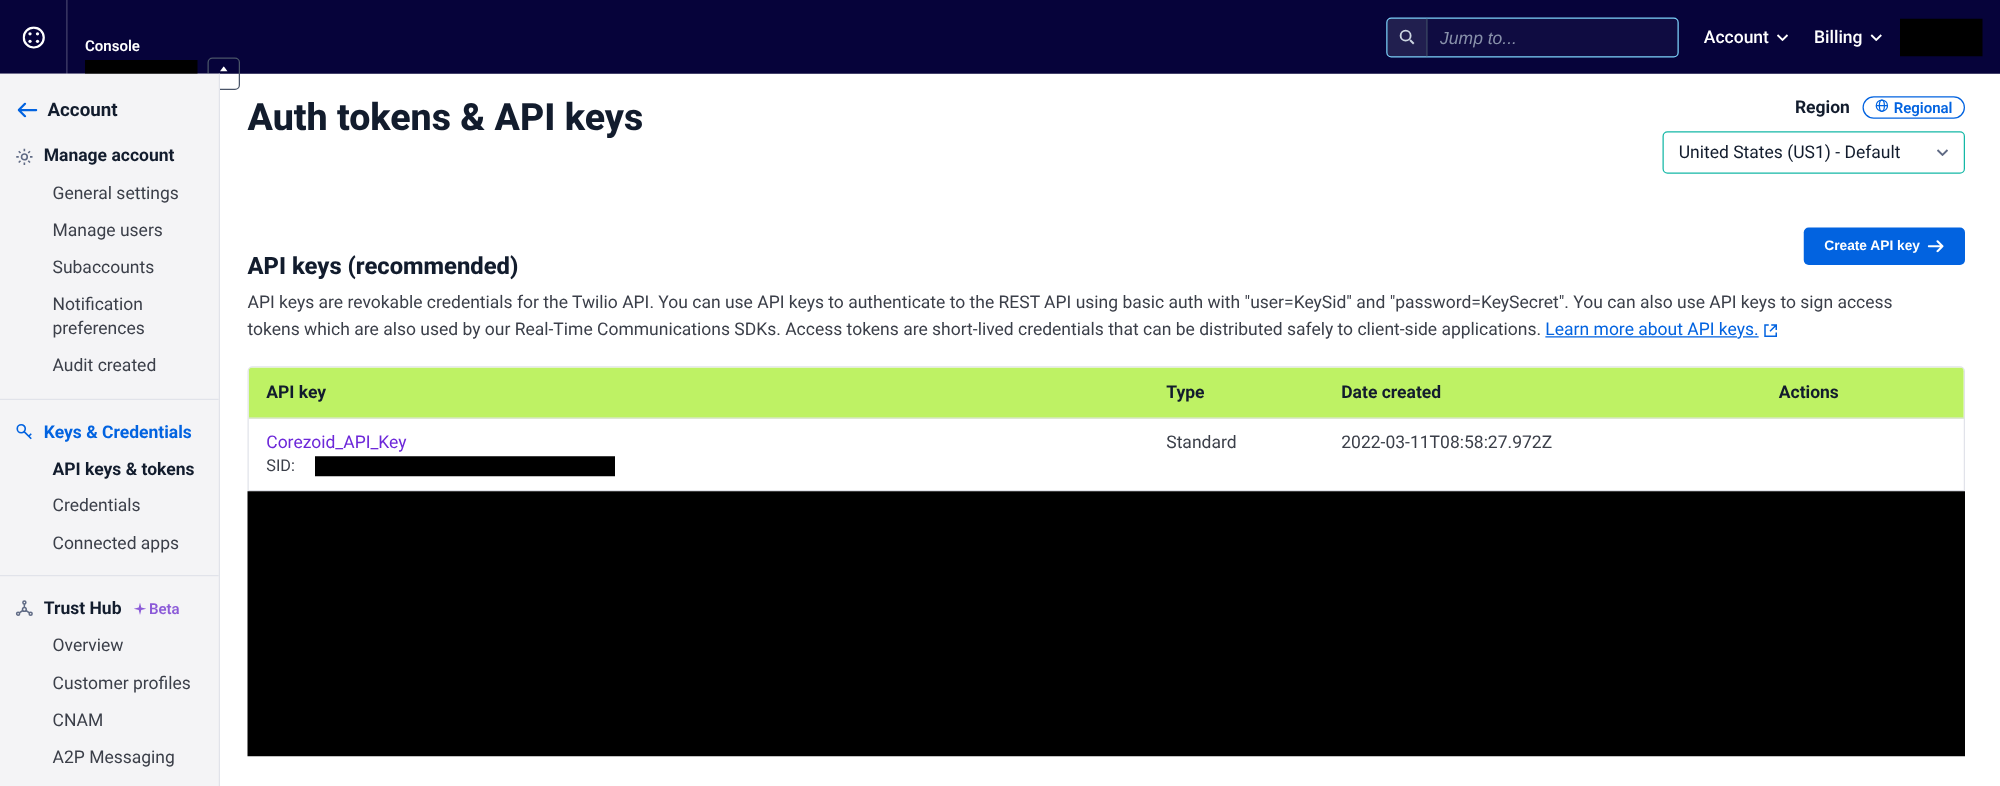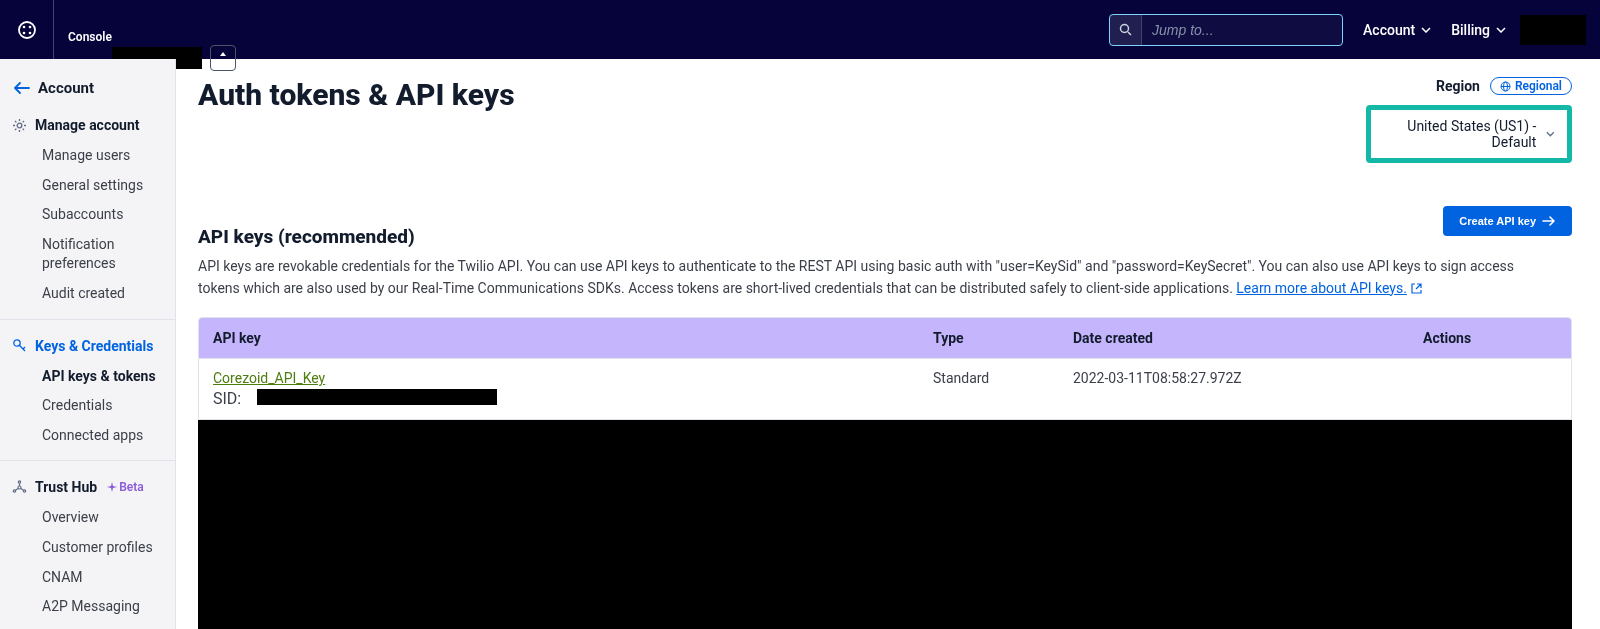--- a/index.html
+++ b/index.html
@@ -27,20 +27,21 @@
   .logo-box {
     width: 54px;
     height: 59px;
     display: flex;
     align-items: center;
     justify-content: center;
     border-right: 1px solid rgba(255,255,255,0.25);
   }
   .console-block {
     display: flex;
+    flex-direction: column;
     padding: 6px 10px 0 14px;
     height: 100%;
     margin-top: 48px;
   }
   .console-label { font-size: 12px; font-weight: 600; color: #fff; }
   .console-row { display: flex; align-items: center; gap: 8px; margin-top: 2px;}
   .console-blackbox {
     width: 90px; height: 22px; background: #000;
   }
   .sort-btn {
@@ -115,57 +116,57 @@
   .page-head {
     display: flex; justify-content: space-between; align-items: flex-start; margin-bottom: 30px;
   }
   .page-title { font-size: 30px; font-weight: 800; color: #121c2d; }
   .region-block { text-align: right; }
   .region-row { display: flex; align-items: center; gap: 10px; justify-content: flex-end; }
   .region-label { font-weight: 700; font-size: 14px; color:#121c2d; }
   .regional-badge {
     border: 1px solid #0263e0; color: #0263e0; border-radius: 12px;
     font-size: 12px; font-weight: 600; padding: 1px 9px;
-    display: inline-flex; align-items: center; gap: 4px;
+    display: inline-flex; align-items: flex-start; gap: 4px;
   }
   .region-select {
-    margin-top: 10px; border: 5px solid #14b8a6; border-radius: 4px;
+    margin-top: 10px; border: 1px solid #14b8a6; border-radius: 4px;
     padding: 8px 12px; display: flex; align-items: center; gap: 10px;
     font-size: 14px; color: #121c2d; cursor: pointer;
-    width: 206px; justify-content: space-between;
+    width: 242px; justify-content: space-between;
   }
   .section-head-row {
     display: flex; justify-content: space-between; align-items: center; margin-bottom: 8px;
   }
   .section-title { font-size: 19px; font-weight: 800; color: #121c2d; margin-top: 32px;}
   .create-btn {
     background: #0263e0; color: #fff; border: none; border-radius: 4px;
     padding: 9px 16px; font-size: 11px; font-weight: 600; cursor: pointer;
     display: inline-flex; align-items: center; gap: 6px;
   }
   .desc {
     font-size: 14px; color: #3b3f49; line-height: 1.55; margin-bottom: 18px; max-width: 1330px;
   }
   .desc a { color: #0263e0; text-decoration: underline; cursor: pointer; display:inline-flex; align-items:center; gap:4px;}
   .table {
     border: 1px solid #e1e3ea; border-radius: 4px 4px 0 0; overflow: hidden; margin-bottom: 0;
   }
   .thead {
     display: grid; grid-template-columns: 720px 140px 350px auto;
-    background: #c4b5fd; border-bottom: 1px solid #e1e3ea;
+    background: #bef264; border-bottom: 1px solid #e1e3ea;
     font-weight: 700; font-size: 14px; color: #121c2d;
   }
   .thead > div { padding: 12px 14px; }
   .trow {
     display: grid; grid-template-columns: 720px 140px 350px auto;
     font-size: 14px; color: #3b3f49;
   }
   .trow > div { padding: 11px 14px; }
-  .keyname { color: #4d7c0f; text-decoration: underline; cursor:pointer; }
-  .sidrow { display:flex; align-items:flex-start; gap:16px; margin-top:3px; font-size:16px; color:#3b3f49;}
+  .keyname { color: #6d28d9; cursor:pointer; }
+  .sidrow { display:flex; align-items:center; gap:16px; margin-top:3px; font-size:13px; color:#3b3f49;}
   .sid-blackbox { display:inline-block; width: 240px; height: 16px; background:#000; }
   .big-blackbox { height: 212px; background:#000; margin: 0 0 40px 0;}
 </style>
 </head>
 <body>
 
 <div class="topnav">
   <div class="topnav-left">
     <div class="logo-box">
       <svg width="18" height="18" viewBox="0 0 18 18" fill="none">
@@ -224,22 +225,22 @@
     </div>
 
     <div class="side-section-head">
       <svg width="15" height="15" viewBox="0 0 15 15">
           <circle cx="7.5" cy="7.5" r="2.3" stroke="#606b85" stroke-width="1.3" fill="none"></circle>
           <path d="M7.5 1v2 M7.5 12v2 M1 7.5h2 M12 7.5h2 M3 3l1.4 1.4 M10.6 10.6L12 12 M12 3l-1.4 1.4 M4.4 10.6L3 12" stroke="#606b85" stroke-width="1.3"></path>
         </svg>
       <span>Manage account</span>
     </div>
     <ul class="side-list">
+      <li class="side-item">General settings</li>
       <li class="side-item">Manage users</li>
-      <li class="side-item">General settings</li>
       <li class="side-item">Subaccounts</li>
       <li class="side-item">Notification preferences</li>
       <li class="side-item">Audit created</li>
     </ul>
     <div class="side-divider"></div>
 
     <div class="side-section-head">
       <svg width="15" height="15" viewBox="0 0 15 15">
           <circle cx="5" cy="5" r="3.2" stroke="#0263e0" stroke-width="1.3" fill="none"></circle>
           <path d="M7.3 7.3 L13 13 M11 11 L13 9" stroke="#0263e0" stroke-width="1.3" fill="none"></path>

